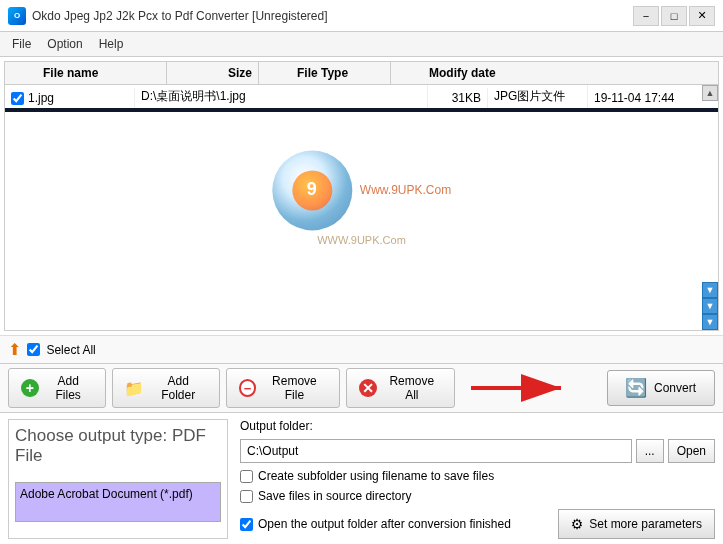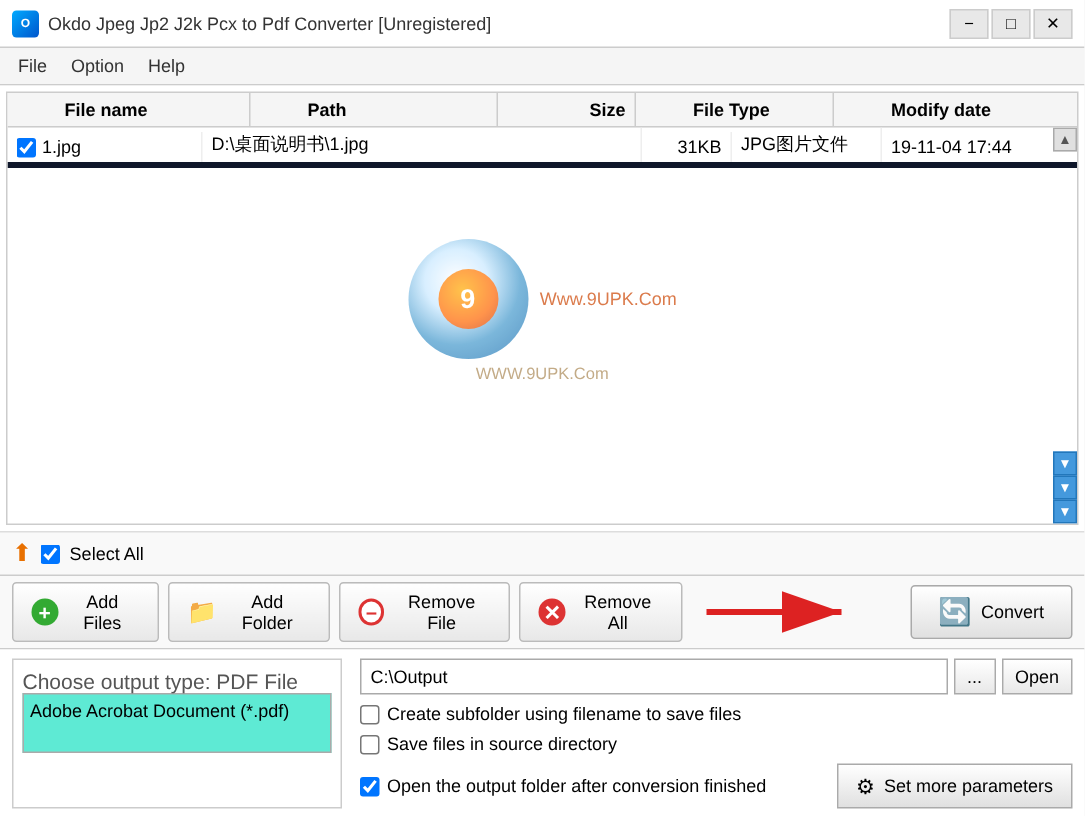--- a/index.html
+++ b/index.html
@@ -216,25 +216,25 @@
       padding: 6px 8px;
       gap: 12px;
       background: white;
     }
     .output-type-panel {
       border: 1px solid #ccc;
       padding: 6px;
       width: 220px;
       flex-shrink: 0;
     }
-    .output-type-label { font-size: 14px; color: #555; margin-bottom: 0; }
+    .output-type-label { font-size: 17px; color: #555; margin-bottom: 16px; }
     .output-type-value {
       border: 1px solid #aaa;
       padding: 4px;
-      background: #5eead4;
+      background: #c4b5fd;
       font-size: 12px;
       min-height: 40px;
     }
     .output-folder-panel { flex: 1; display: flex; flex-direction: column; gap: 6px; }
     .output-folder-row { display: flex; align-items: center; gap: 4px; }
     .output-folder-label { font-size: 12px; font-weight: 500; }
     .output-folder-input {
       flex: 1;
       border: 1px solid #aaa;
       padding: 3px 6px;
@@ -282,21 +282,20 @@
   <div class="menu-item">File</div>
   <div class="menu-item">Option</div>
   <div class="menu-item">Help</div>
 </div>
 
 <div class="main-content">
 
   <div class="file-table-container">
     <div class="table-header">
       <div class="th th-filename">File name</div>
-      <div class="th th-path">Path</div>
       <div class="th th-size">Size</div>
       <div class="th th-filetype">File Type</div>
       <div class="th th-modifydate">Modify date</div>
     </div>
     <div class="table-body">
       <div class="table-row">
         <div class="td td-filename">
           <input type="checkbox" checked="" style="">
           <span>1.jpg</span>
         </div>
@@ -371,20 +370,23 @@
 
   <div class="bottom-panel">
 
     <div class="output-type-panel">
       <div class="output-type-label">Choose output type:  PDF File</div>
       <div class="output-type-value">Adobe Acrobat Document (*.pdf)</div>
     </div>
 
     <div class="output-folder-panel">
       <div class="output-folder-row">
+        <span class="output-folder-label">Output folder:</span>
+      </div>
+      <div class="output-folder-row">
         <input type="text" class="output-folder-input" value="C:\Output" style="">
         <button class="small-btn">...</button>
         <button class="small-btn">Open</button>
       </div>
       <div class="checkbox-row">
         <input type="checkbox" style="">
         <span>Create subfolder using filename to save files</span>
       </div>
       <div class="checkbox-row">
         <input type="checkbox" style="">

